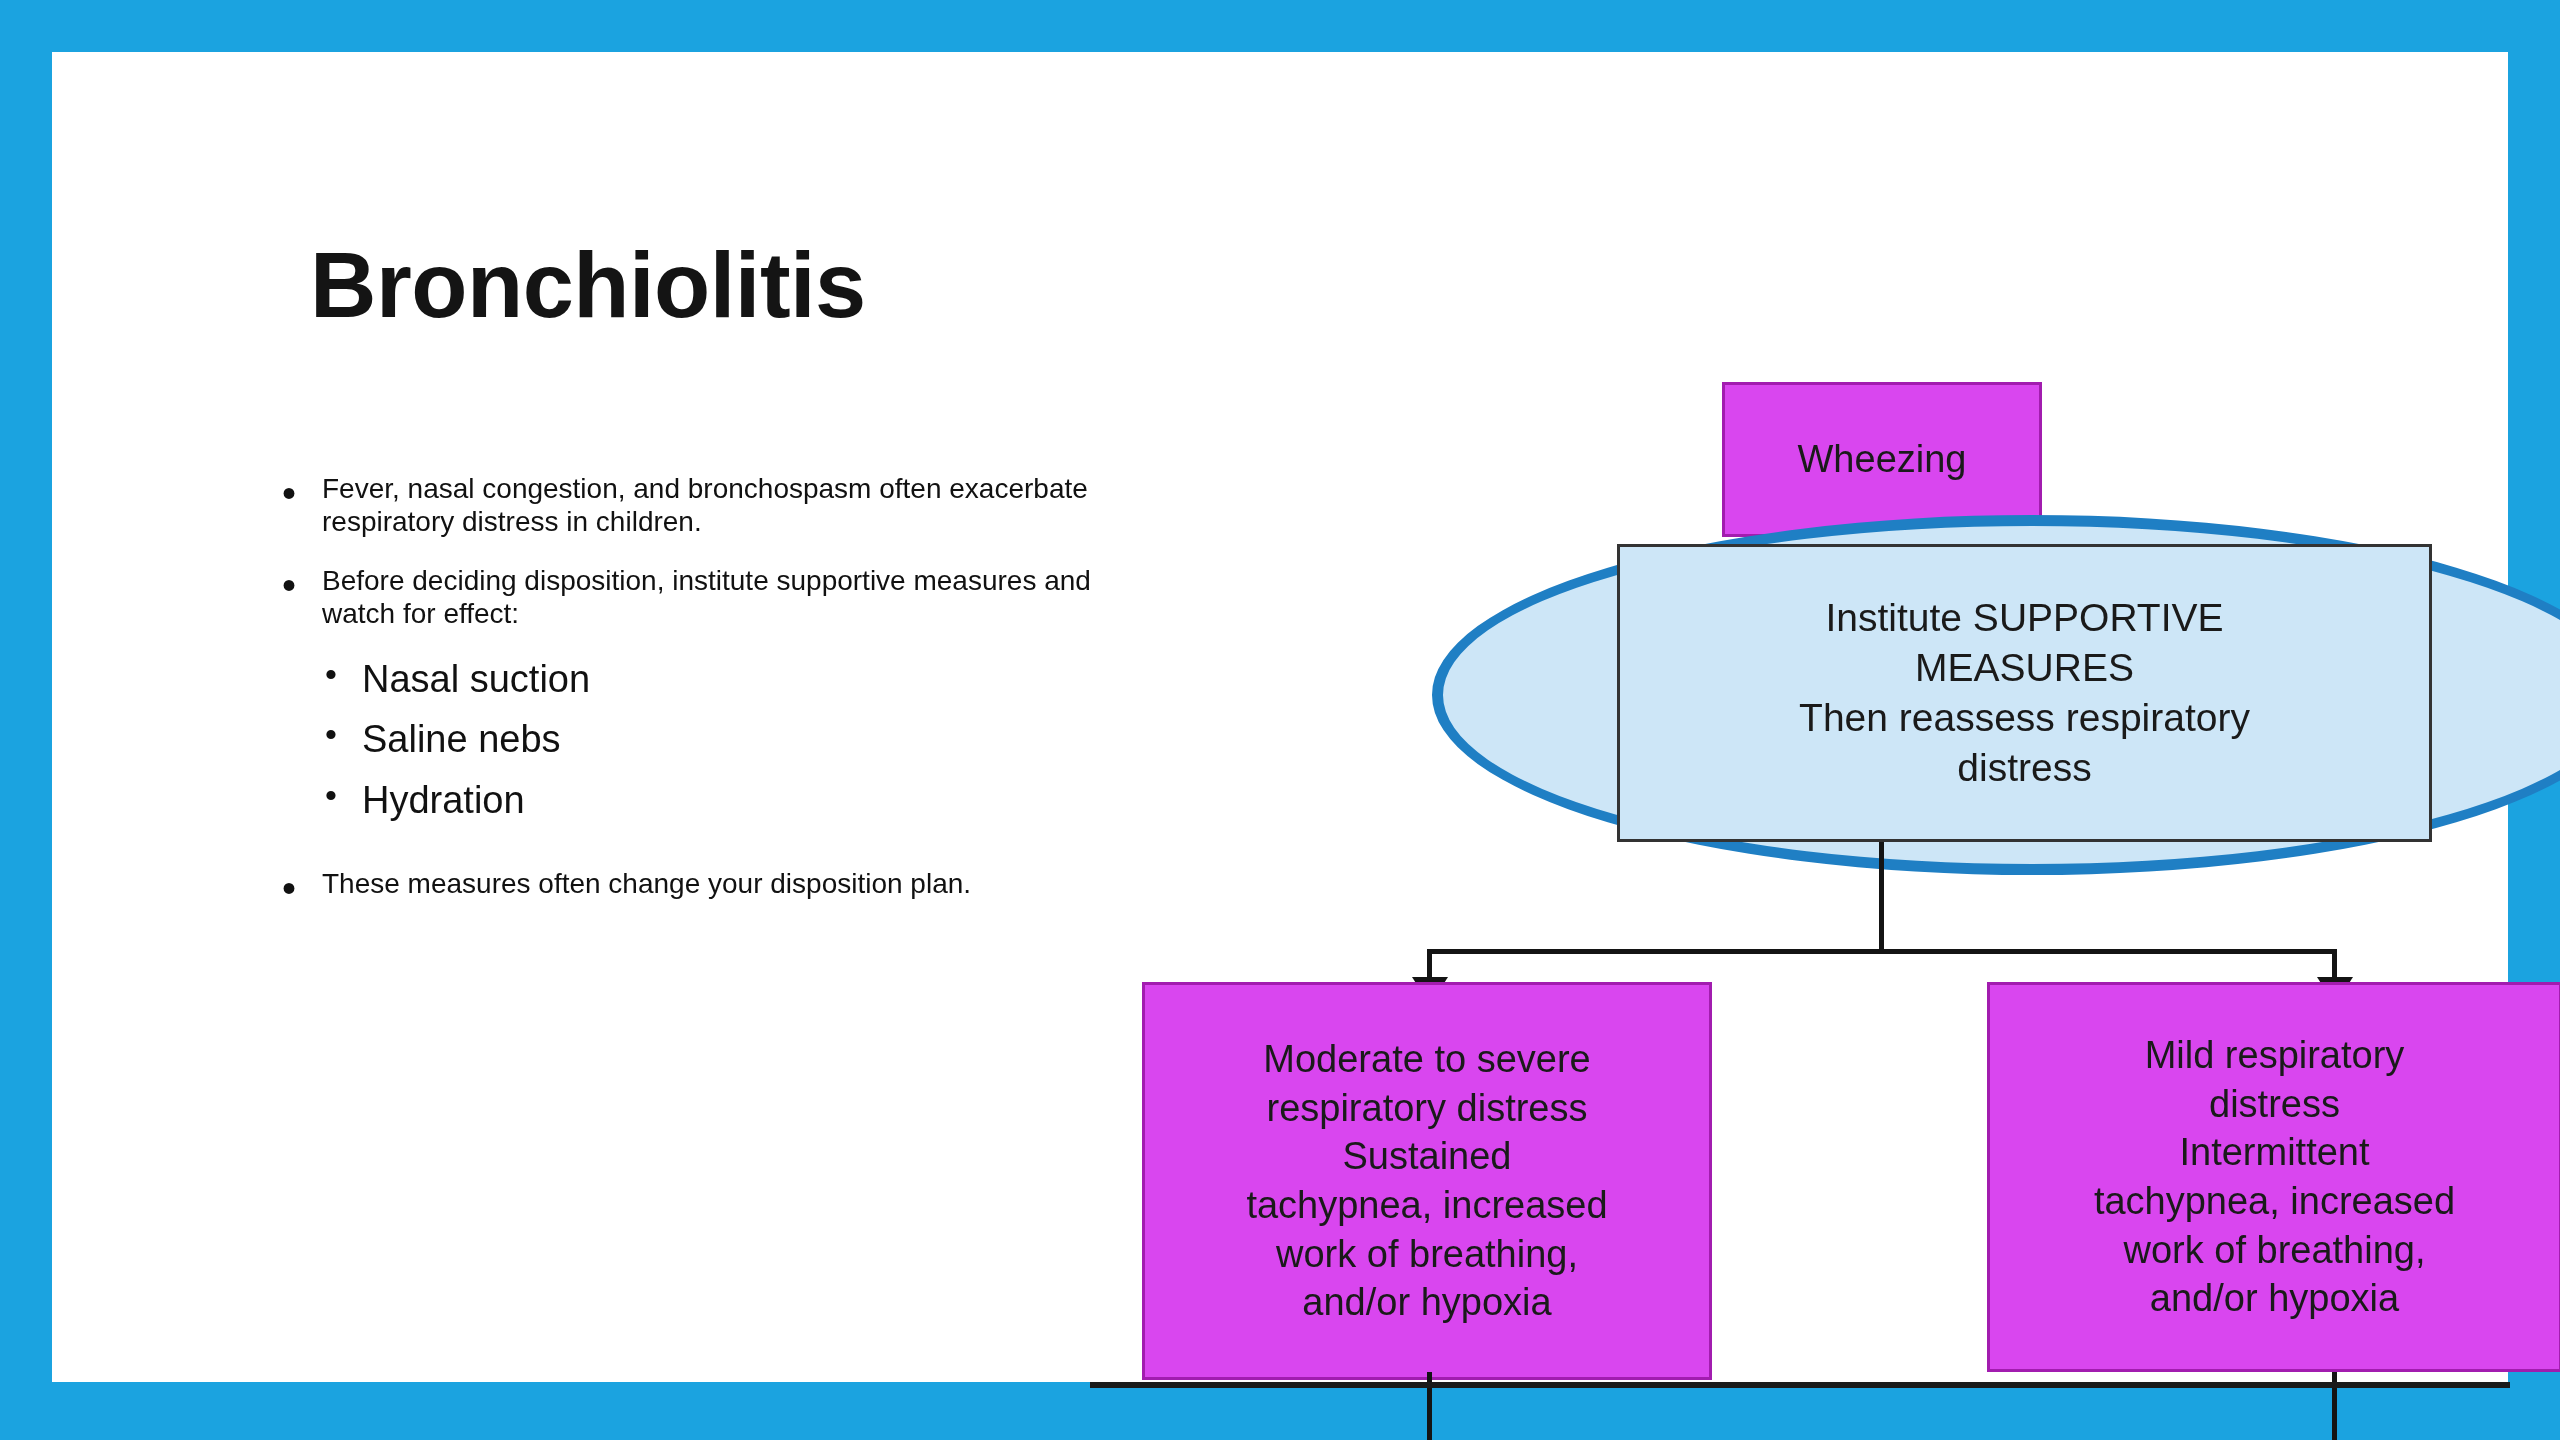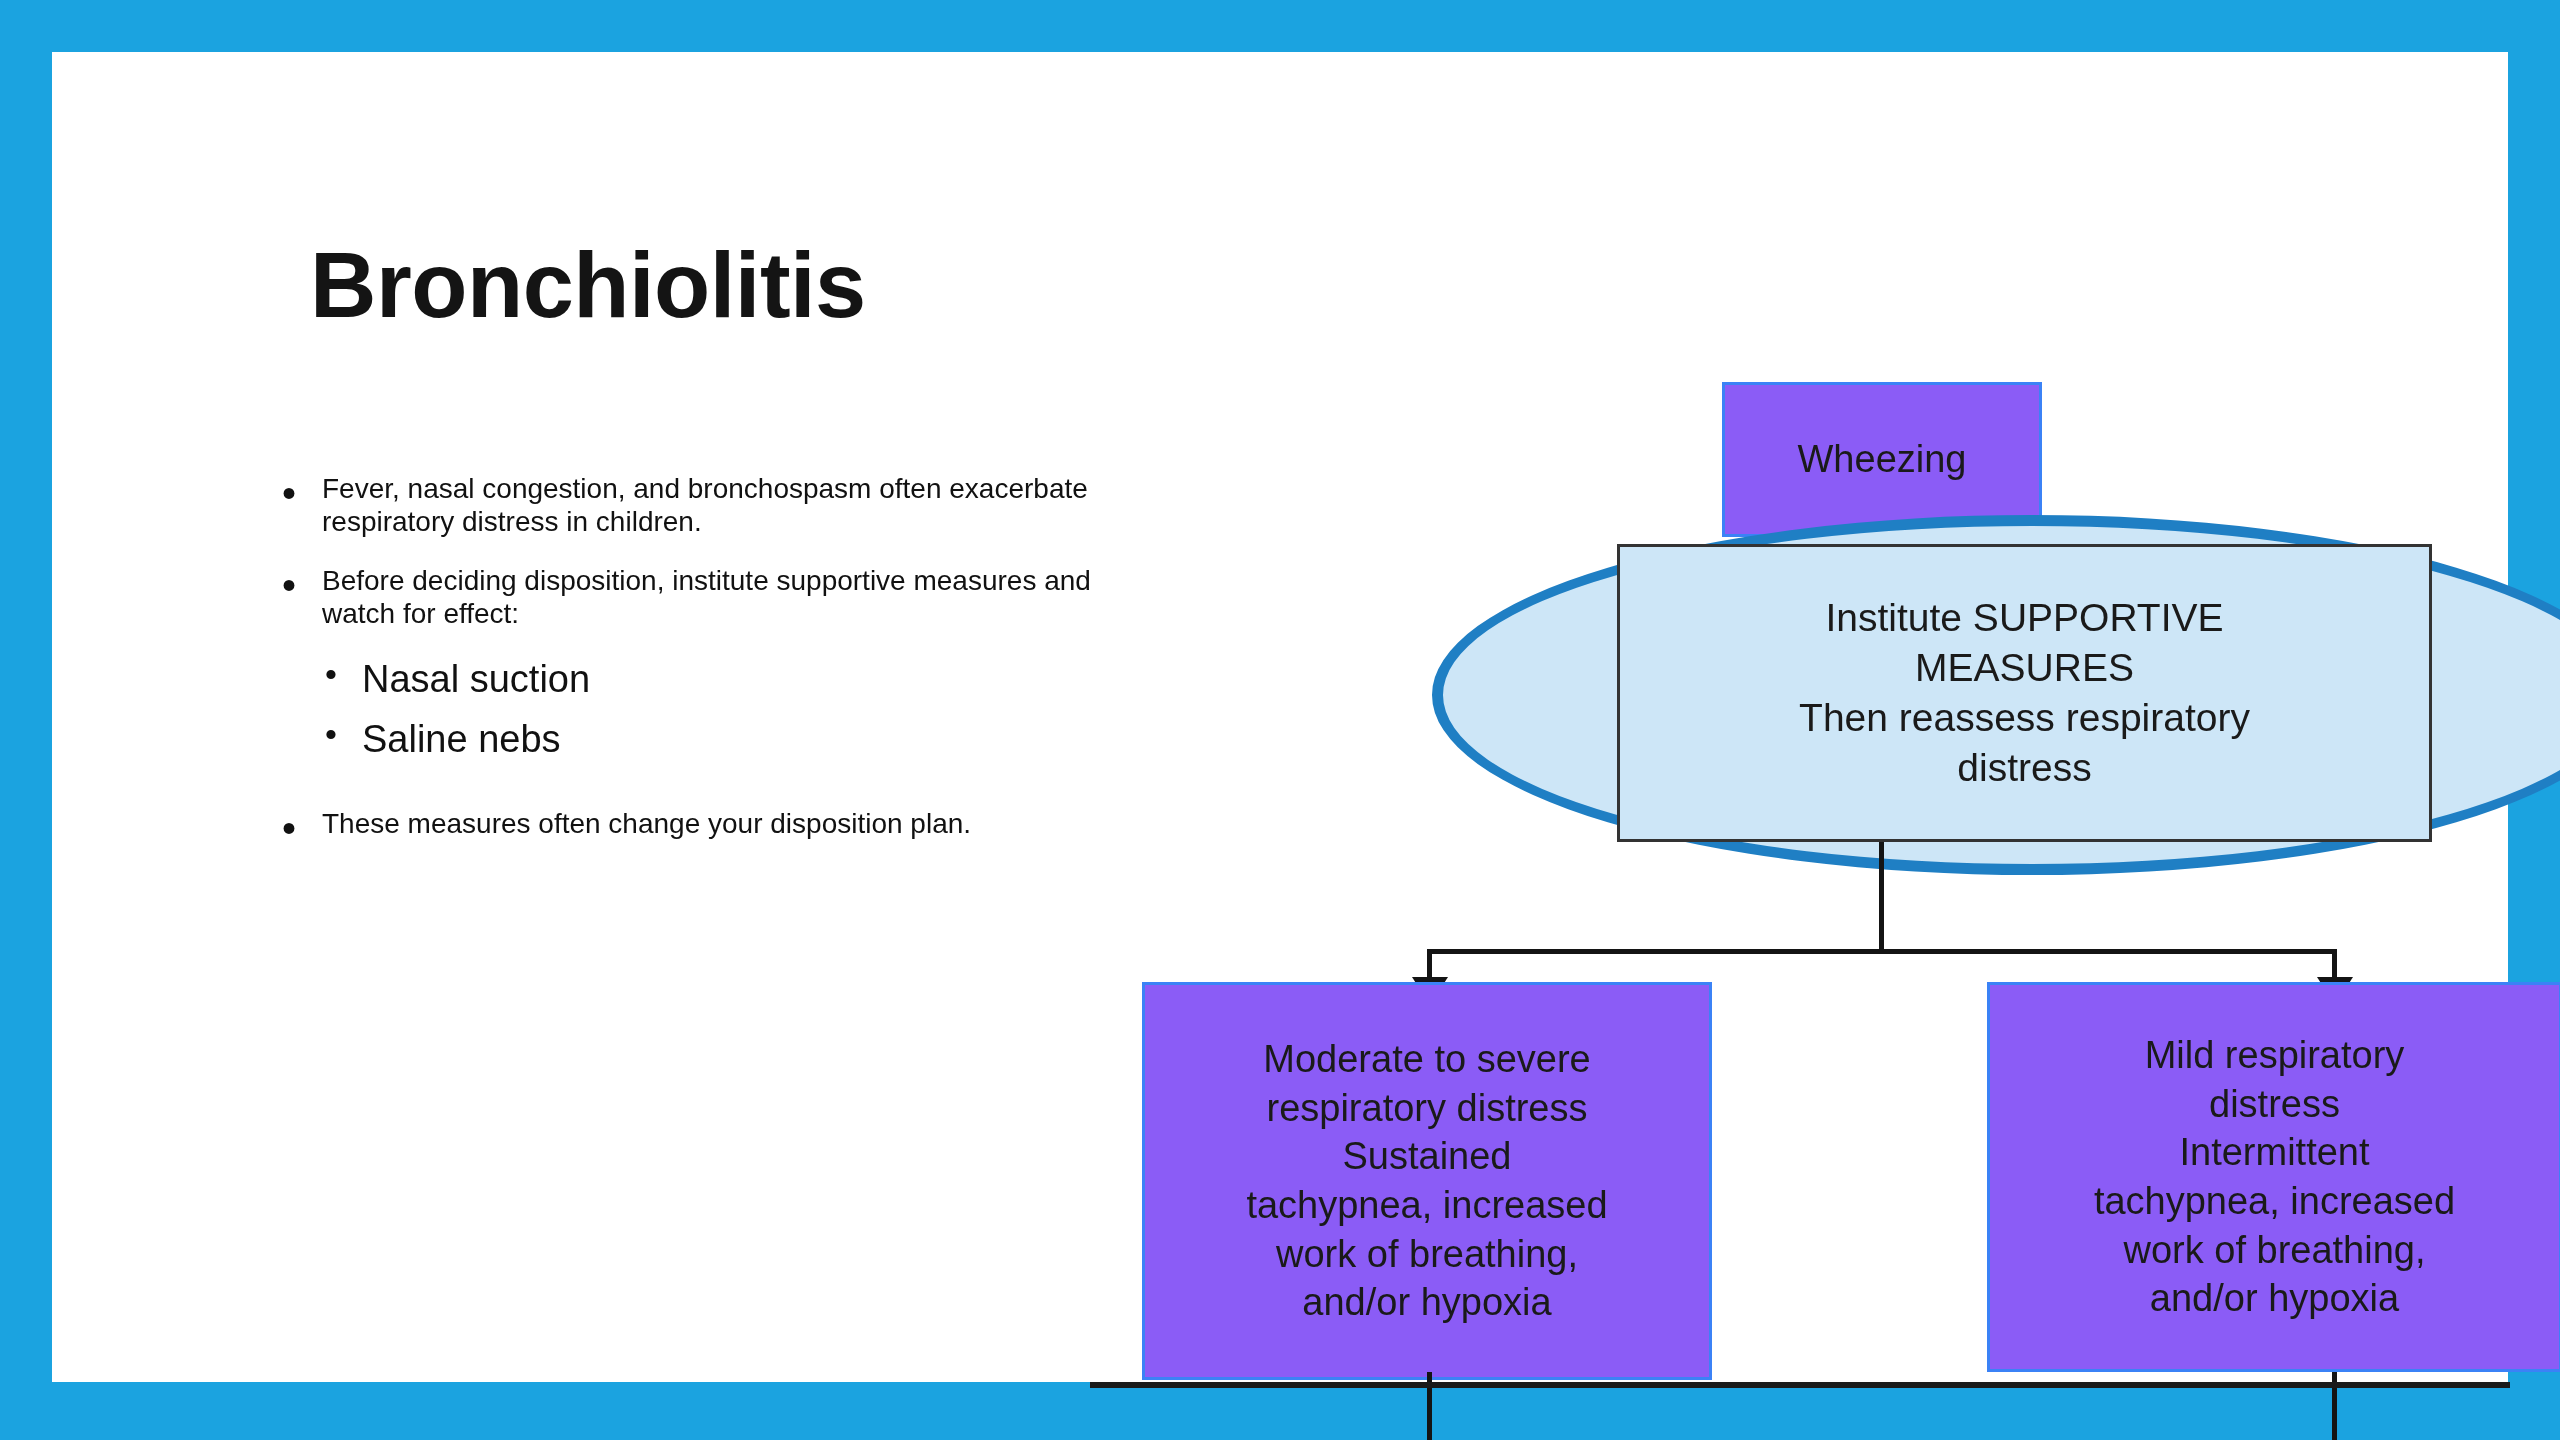--- a/index.html
+++ b/index.html
@@ -88,22 +88,22 @@
   .chart {
     position: absolute;
     left: 1090px;
     top: 270px;
     width: 1420px;
     height: 1160px;
   }
   .node {
     position: absolute;
     box-sizing: border-box;
-    border: 3px solid #3b82f6;
-    background: #8b5cf6;
+    border: 3px solid #a21caf;
+    background: #d946ef;
     font-size: 36px;
     line-height: 1.22;
     color: #1a1a1a;
     text-align: center;
     display: flex;
     flex-direction: column;
     align-items: center;
     justify-content: center;
     padding: 6px 10px;
   }
@@ -191,20 +191,21 @@
   <div class="slide-inner">
 
     <div class="title">Bronchiolitis</div>
 
     <div class="bullets">
       <span class="bullet">Fever, nasal congestion, and bronchospasm often exacerbate respiratory distress in children.</span>
       <span class="bullet">Before deciding disposition, institute supportive measures and watch for effect:</span>
       <div class="sub-list">
         <span class="sub-bullet">Nasal suction</span>
         <span class="sub-bullet">Saline nebs</span>
+        <span class="sub-bullet">Hydration</span>
       </div>
       <span class="bullet gap-bullet">These measures often change your disposition plan.</span>
     </div>
 
     <div class="chart">
 
       <div class="node" id="node-wheezing">
         <span>Wheezing</span>
       </div>
 

